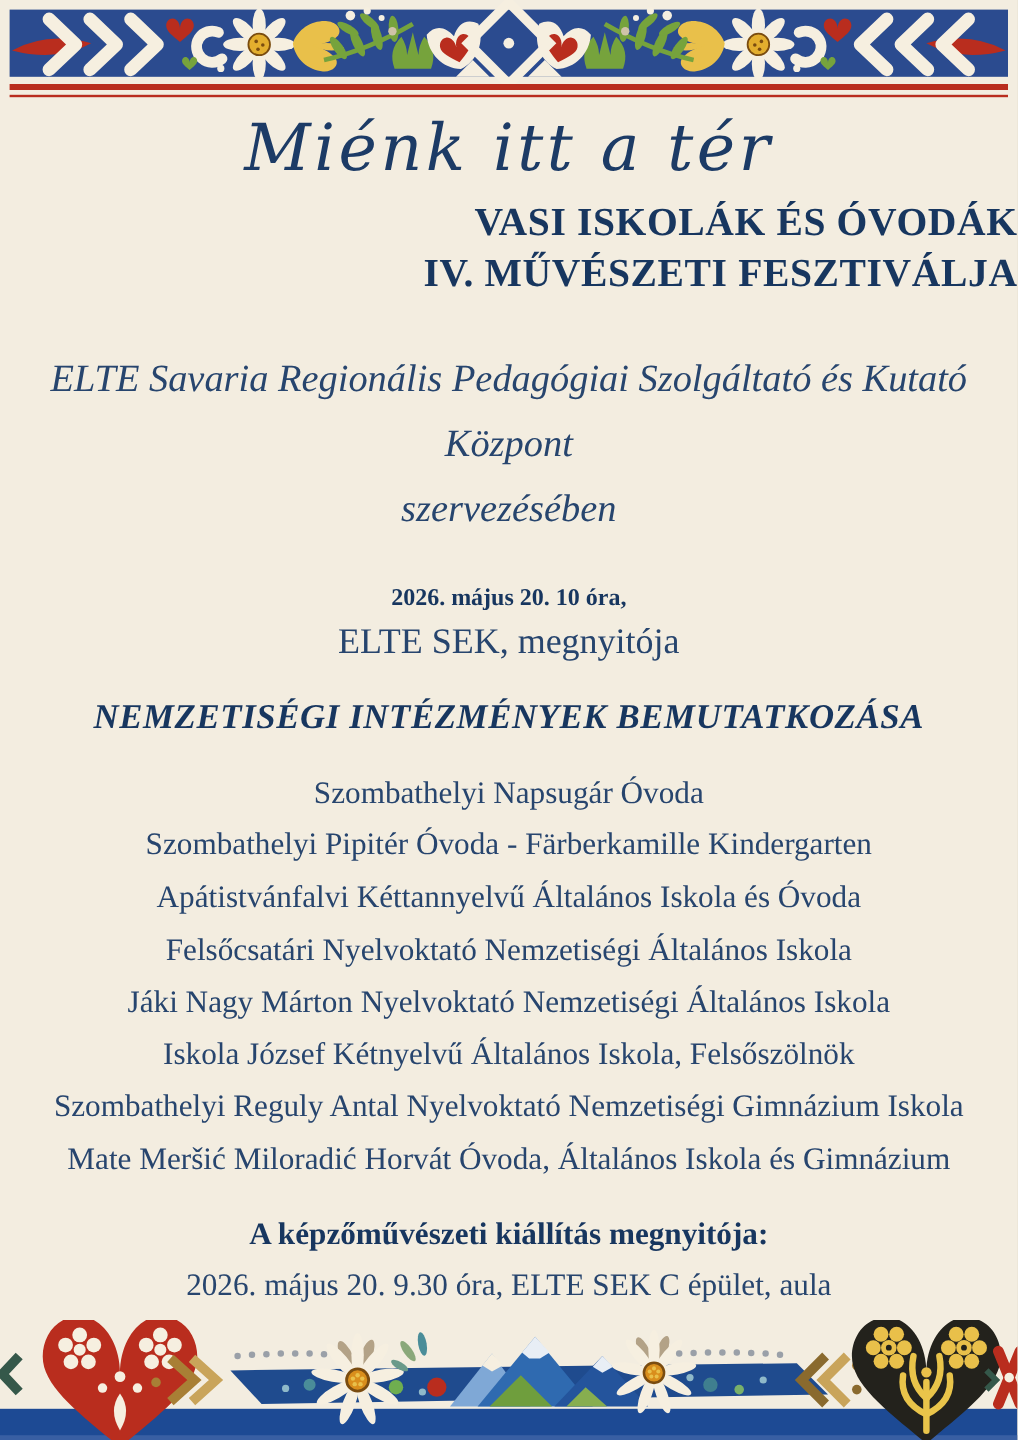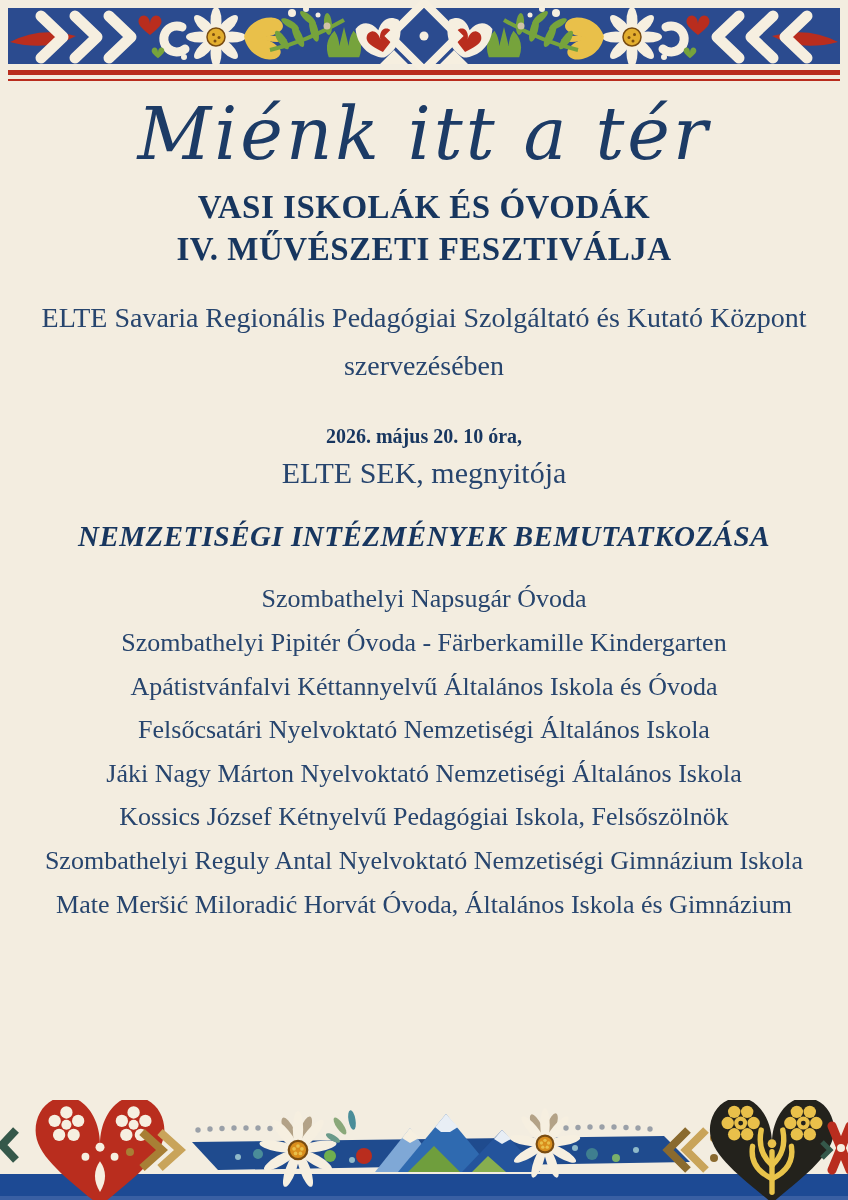--- a/index.html
+++ b/index.html
@@ -11,24 +11,24 @@
     --dot-gray:#9aa0a8; --tan:#b3a287;
   }
   html,body{margin:0;padding:0;}
   body{background:#d8d2c4;}
   .page{width:848px;height:1200px;position:relative;margin:0 auto;background:var(--background);overflow:hidden;}
   .border-art{position:absolute;left:0;display:block;}
   .border-art.top{top:0;}
   .border-art.bottom{bottom:0;}
   .content{position:absolute;top:85px;left:0;right:0;text-align:center;color:var(--text);}
   .serif{font-family:"Liberation Serif",serif;}
-  .title{font-family:"DejaVu Serif",serif;font-style:italic;font-weight:500;font-size:72px;line-height:1.15;
+  .title{font-family:"DejaVu Serif",serif;font-style:italic;font-weight:500;font-size:54px;line-height:1.15;
          color:var(--title);margin-top:8px;letter-spacing:3px;}
-  .subtitle{margin-top:10px;font-size:33px;font-weight:bold;line-height:1.28;letter-spacing:0.5px;color:var(--heading);}
-  .organizer{margin-top:24px;font-size:28px;line-height:1.7;color:var(--text);}
+  .subtitle{margin-top:10px;font-size:33px;font-weight:bold;line-height:1.28;letter-spacing:0.5px;color:var(--heading);text-align:right;}
+  .organizer{margin-top:38px;font-size:32px;line-height:1.7;color:var(--text);font-style:italic;}
   .dateblock{margin-top:36px;}
   .date-main{font-size:20px;font-weight:bold;color:var(--heading);}
   .date-venue{font-size:30px;margin-top:8px;color:var(--text);}
   .section-heading{margin-top:30px;font-size:29px;font-weight:bold;letter-spacing:0.5px;color:var(--heading);font-style:italic;}
   .inst-list{margin-top:32px;display:flex;flex-direction:column;gap:15px;font-size:26px;color:var(--text);justify-content:space-between;}
   .inst{line-height:1.1;}
   .footer{margin-top:32px;}
   .footer-head{font-size:26px;font-weight:bold;color:var(--heading);line-height:1.3;}
   .footer-det{font-size:26px;margin-top:8px;color:var(--text);line-height:1.3;}
   
@@ -142,25 +142,29 @@
     </div>
 
     <div class="section-heading serif">NEMZETISÉGI INTÉZMÉNYEK BEMUTATKOZÁSA</div>
 
     <div class="inst-list serif">
         <div class="inst">Szombathelyi Napsugár Óvoda</div>
         <div class="inst">Szombathelyi Pipitér Óvoda - Färberkamille Kindergarten</div>
         <div class="inst">Apátistvánfalvi Kéttannyelvű Általános Iskola és Óvoda</div>
         <div class="inst">Felsőcsatári Nyelvoktató Nemzetiségi Általános Iskola</div>
         <div class="inst">Jáki Nagy Márton Nyelvoktató Nemzetiségi Általános Iskola</div>
-        <div class="inst">Kossics József Kétnyelvű Pedagógiai Iskola, Felsőszölnök</div>
+        <div class="inst">Iskola József Kétnyelvű Általános Iskola, Felsőszölnök</div>
         <div class="inst">Szombathelyi Reguly Antal Nyelvoktató Nemzetiségi Gimnázium Iskola</div>
         <div class="inst">Mate Meršić Miloradić Horvát Óvoda, Általános Iskola és Gimnázium</div>
       </div>
 
+    <div class="footer serif">
+      <div class="footer-head">A képzőművészeti kiállítás megnyitója:</div>
+      <div class="footer-det">2026. május 20. 9.30 óra, ELTE SEK C épület, aula</div>
+    </div>
   </div>
 
   <svg class="border-art bottom" width="848" height="100" viewBox="0 0 848 100" aria-hidden="true">
     <defs>
       <g id="edel">
         <ellipse transform="rotate(-25)" cx="0" cy="-17" rx="4.5" ry="14" class="f-tan"></ellipse>
         <ellipse transform="rotate(20)" cx="0" cy="-17" rx="4.5" ry="14" class="f-tan"></ellipse>
         <g class="f-cream">
           <ellipse cx="0" cy="-18" rx="4.5" ry="16"></ellipse>
           <ellipse cx="0" cy="-18" rx="4.5" ry="16" transform="rotate(40)"></ellipse>

